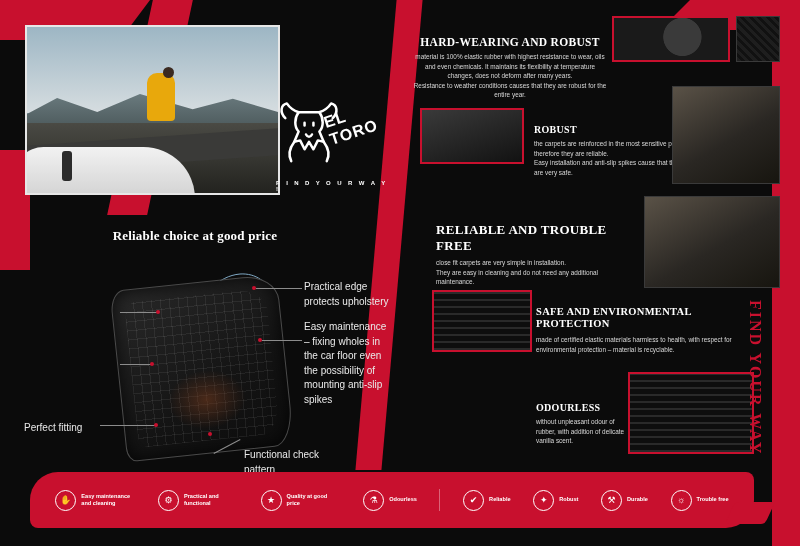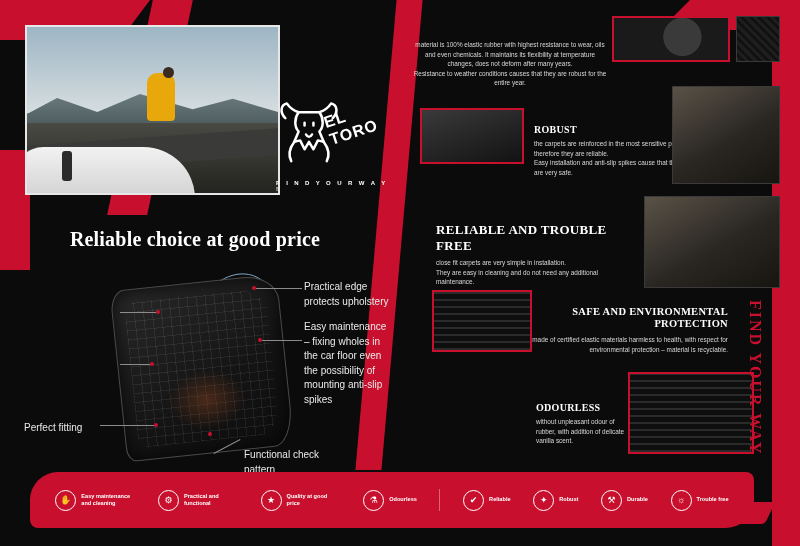--- a/index.html
+++ b/index.html
@@ -88,21 +88,21 @@
     font-weight:700; font-size:16px; letter-spacing:1px;
     color:#fff; transform: rotate(-18deg); line-height:1.1;
   }
   .logo .tag {
     position:absolute; left:8px; top:88px;
     font-size:6px; letter-spacing:2.4px; color:#fff; font-weight:700;
   }
   
   .left-headline {
     position:absolute; left:30px; top:228px; width:330px;
-    text-align:center; color:#fff; font-size:20px; font-weight:700;
+    text-align:center; color:#fff; font-size:13px; font-weight:700;
     font-family: "Liberation Serif", serif;
     letter-spacing:.2px;
   }
   
   .mat-wrap { position:absolute; left:110px; top:268px; width:185px; height:195px; }
   .mat {
     position:absolute; left:8px; top:14px; width:168px; height:172px;
     background: linear-gradient(150deg,#2a2a2a,#141414 60%,#0d0d0d);
     border:1px solid #4a4a4a;
     border-radius: 14px 34px 20px 10px / 22px 26px 40px 14px;
@@ -250,41 +250,42 @@
   <div class="leader" style="left:262px; top:340px; width:40px;"></div>
   <div class="dot" style="left:258px; top:338px;"></div>
 
   <div class="callout" style="left:244px; top:448px; width:80px;">Functional check pattern</div>
   <div class="leader" style="left:212px; top:446px; width:30px; transform:rotate(-28deg);"></div>
   <div class="dot" style="left:208px; top:432px;"></div>
 
   <div class="photo wheel frame-red" style="left:612px; top:16px; width:118px; height:46px;"></div>
   <div class="photo rubber" style="left:736px; top:16px; width:44px; height:46px;"></div>
   <div class="sec" style="left:412px; top:36px; width:196px;">
+    <h3 style="font-size:11.5px; text-align:center;">HARD-WEARING AND ROBUST</h3>
     <p style="text-align:center; margin-top:4px; white-space:pre-line;">material is 100% elastic rubber with highest resistance to wear, oils and even chemicals. It maintains its flexibility at temperature changes, does not deform after many years.
 Resistance to weather conditions causes that they are robust for the entire year.</p>
   </div>
 
   <div class="photo closeup frame-red" style="left:420px; top:108px; width:104px; height:56px;"></div>
   <div class="sec" style="left:534px; top:124px; width:166px;">
     <h3 style="font-size:10px;">ROBUST</h3>
     <p style="margin-top:4px; white-space:pre-line;">the carpets are reinforced in the most sensitive places and therefore they are reliable.
 Easy installation and anti-slip spikes cause that the mats are very safe.</p>
   </div>
   <div class="photo carint" style="left:672px; top:86px; width:108px; height:98px;"></div>
 
   <div class="sec" style="left:436px; top:222px; width:200px;">
     <h3 style="font-size:13px;">RELIABLE AND TROUBLE FREE</h3>
     <p style="margin-top:4px; white-space:pre-line;">close fit carpets are very simple in installation.
 They are easy in cleaning and do not need any additional maintenance.</p>
   </div>
   <div class="photo carint" style="left:644px; top:196px; width:136px; height:92px;"></div>
 
   <div class="photo waffle frame-red" style="left:432px; top:290px; width:100px; height:62px;"></div>
-  <div class="sec" style="left:516px; top:306px; width:212px;text-align:right;">
+  <div class="sec" style="left:536px; top:306px; width:212px;">
     <h3 style="font-size:10.5px; line-height:1.15;">SAFE AND ENVIRONMENTAL PROTECTION</h3>
     <p style="margin-top:5px; white-space:pre-line;">made of certified elastic materials harmless to health, with respect for environmental protection – material is recyclable.</p>
   </div>
 
   <div class="photo waffle frame-red" style="left:628px; top:372px; width:126px; height:82px;"></div>
   <div class="sec" style="left:536px; top:402px; width:92px;">
     <h3 style="font-size:10px;">ODOURLESS</h3>
     <p style="margin-top:4px; white-space:pre-line;">without unpleasant odour of rubber, with addition of delicate vanilla scent.</p>
   </div>
 

